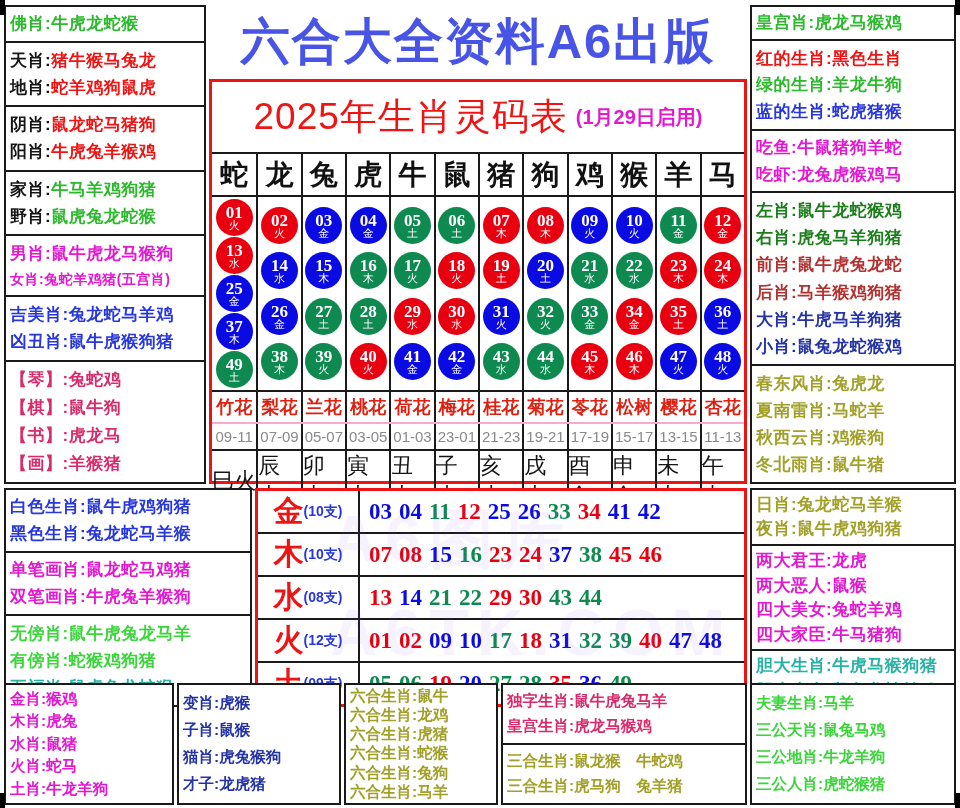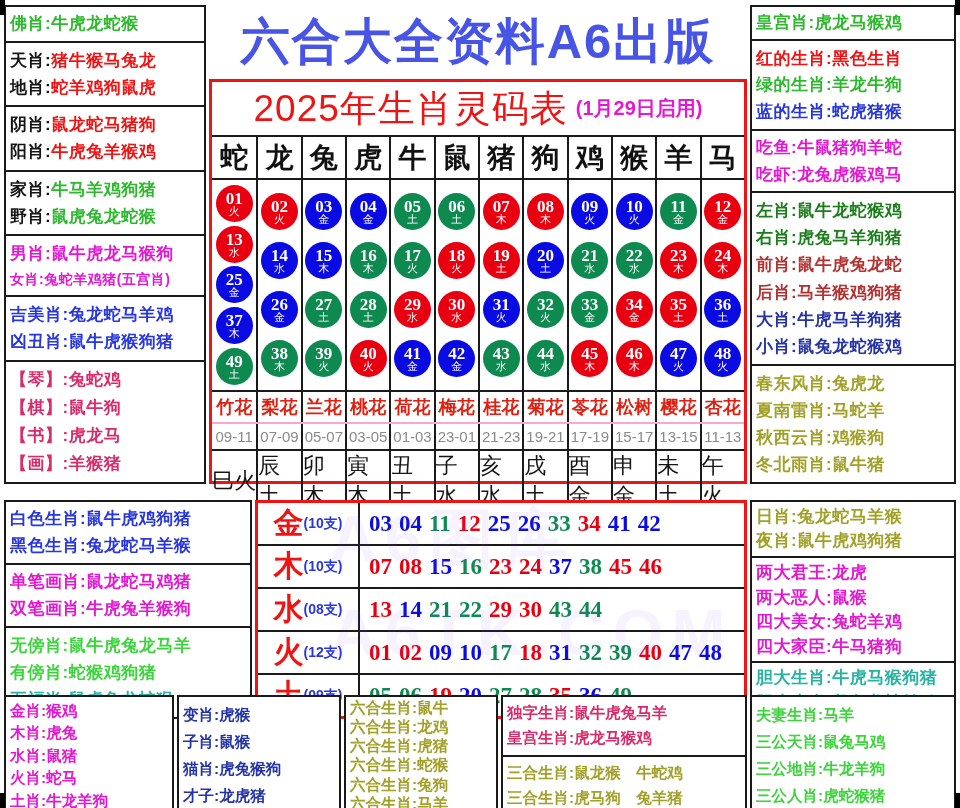--- a/index.html
+++ b/index.html
@@ -8,21 +8,21 @@
   .page { position: relative; width: 960px; height: 808px; padding: 5px 4px; overflow: hidden; }
 
   
   .tick { position: absolute; background: #000; }
   .tick.tl { left: 0; top: 0; width: 5px; height: 15px; }
   .tick.tr { right: 0; top: 0; width: 5px; height: 15px; }
   .tick.bl { left: 0; bottom: 0; width: 5px; height: 15px; }
   .tick.br { right: 0; bottom: 0; width: 5px; height: 15px; }
 
   .top { display: grid; grid-template-columns: 202px 1fr 206px; gap: 3px; height: 479px; }
-  .mid { display: grid; grid-template-columns: 248px 1fr 206px; gap: 3px; height: 191px; margin-top: 16px; }
+  .mid { display: grid; grid-template-columns: 248px 1fr 206px; gap: 3px; height: 191px; margin-top: 4px; }
   .bottom { display: grid; grid-template-columns: 170px 164px 154px 1fr 206px; gap: 3px; height: 122px; margin-top: 4px; }
 
   .col { display: flex; flex-direction: column; }
   .box { border: 2px solid #1a1a1a; display: flex; flex-direction: column;
          justify-content: space-evenly; padding: 1px 4px; margin-top: -2px; background: #fff; }
   .box:first-child { margin-top: 0; }
   .line { font-weight: bold; font-size: 17px; white-space: nowrap; letter-spacing: .5px; line-height: 1.25; }
   .line.sm { font-size: 14px; }
 
   
@@ -31,21 +31,21 @@
   .c-blue { color: #2737dd; }    .c-dkgreen { color: #1b7e1b; }
   .c-dkred { color: #b23131; }   .c-navy { color: #2433a6; }
   .c-olive { color: #a1a129; }   .c-teal { color: #27b2a4; }
   .c-crimson { color: #d82b6b; } .c-bgreen { color: #3bd43b; }
 
   
   .main-title { height: 74px; display:flex; align-items:center; justify-content:center;
     font-size: 49px; font-weight: bold; color: #4754e6; letter-spacing: 2px; }
   .red-table { border: 3px solid #ee1414; flex: 1; display: flex; flex-direction: column; background:#fff; }
   .subtitle-row { display: flex; align-items: center; justify-content: center; gap: 8px;
-    height: 55px; border-bottom: 2px solid #1a1a1a; }
+    height: 72px; border-bottom: 2px solid #1a1a1a; }
   .subtitle-main { font-size: 37px; color: #ee1414; font-weight: 500; letter-spacing: 1px; }
   .subtitle-note { font-size: 20px; color: #e218d2; font-weight: bold; }
   .grid12 { display: grid; grid-template-columns: repeat(12, 1fr); }
   .grid12 > div { border-left: 2px solid #1a1a1a; display: flex; align-items: center; justify-content: center; }
   .grid12 > div:first-child { border-left: none; }
   .animal-row { height: 41px; }
   .acell { font-size: 28px; font-weight: 600; color: #111; }
   .ball-grid { flex: 1; border-top: 2px solid #1a1a1a; }
   .ballcol { flex-direction: column; justify-content: space-evenly !important; padding: 1px 0; }
   .ball { width: 37px; height: 37px; border-radius: 50%; color: #fff; display: flex;

